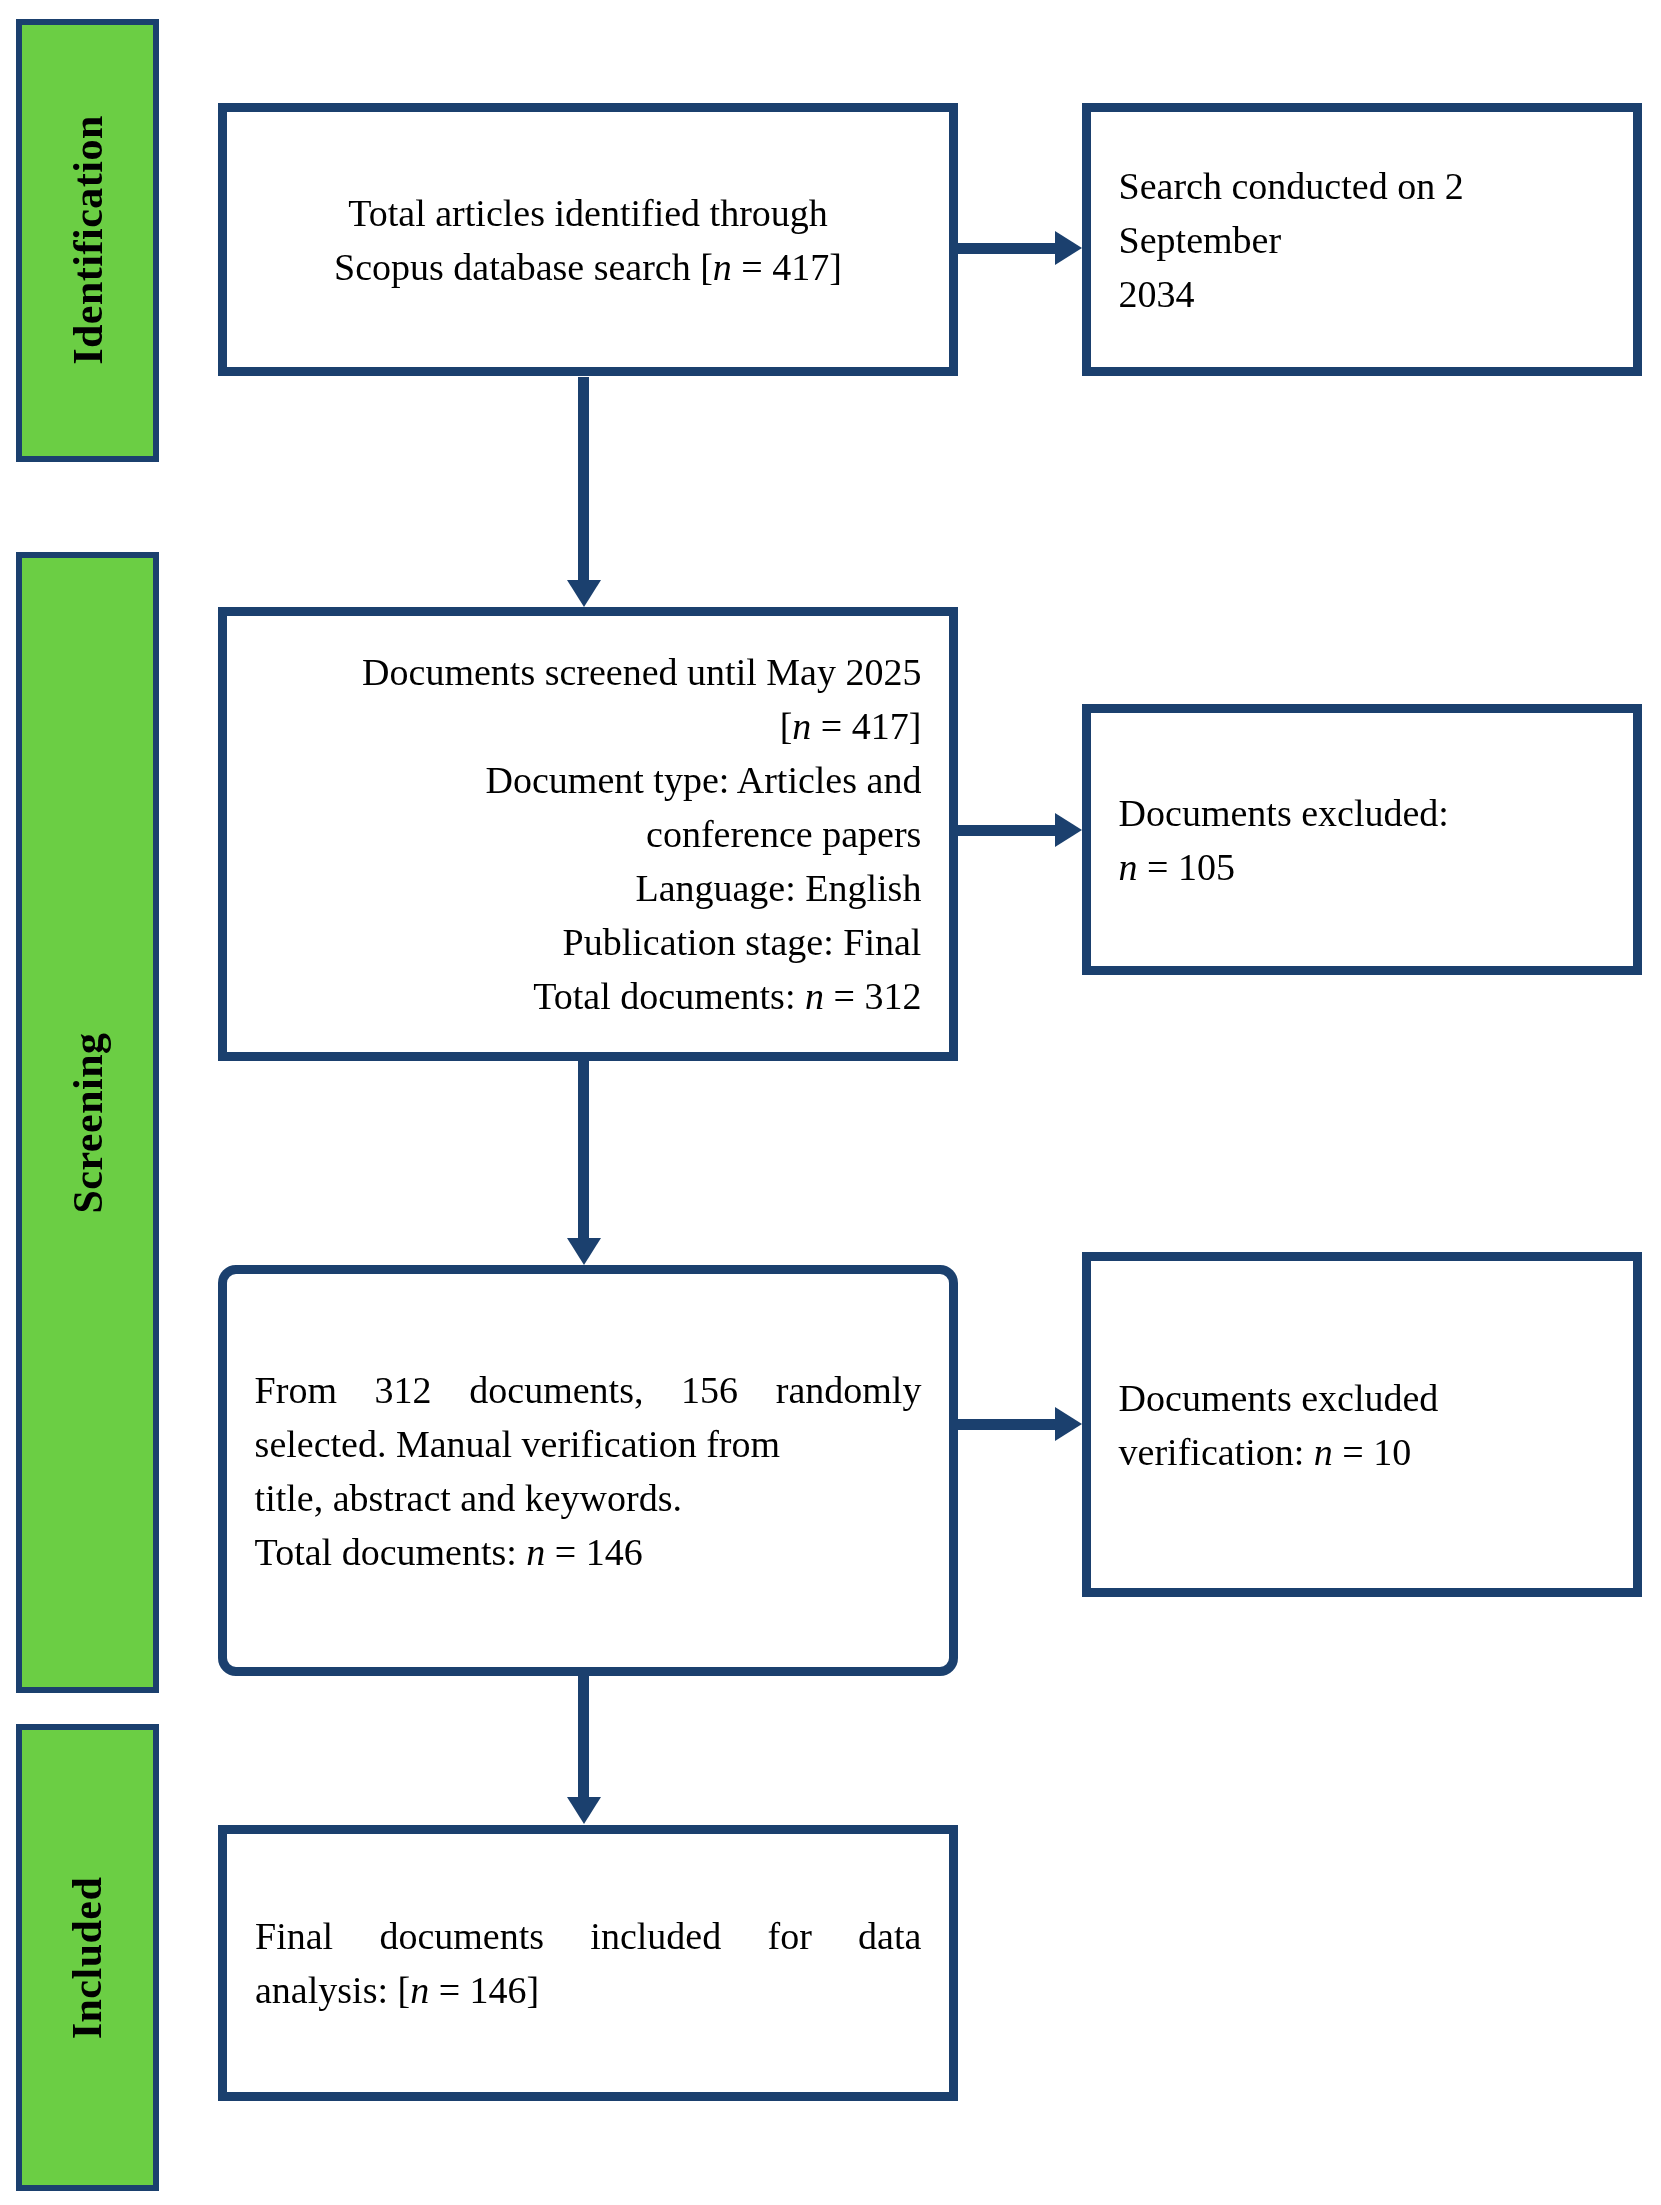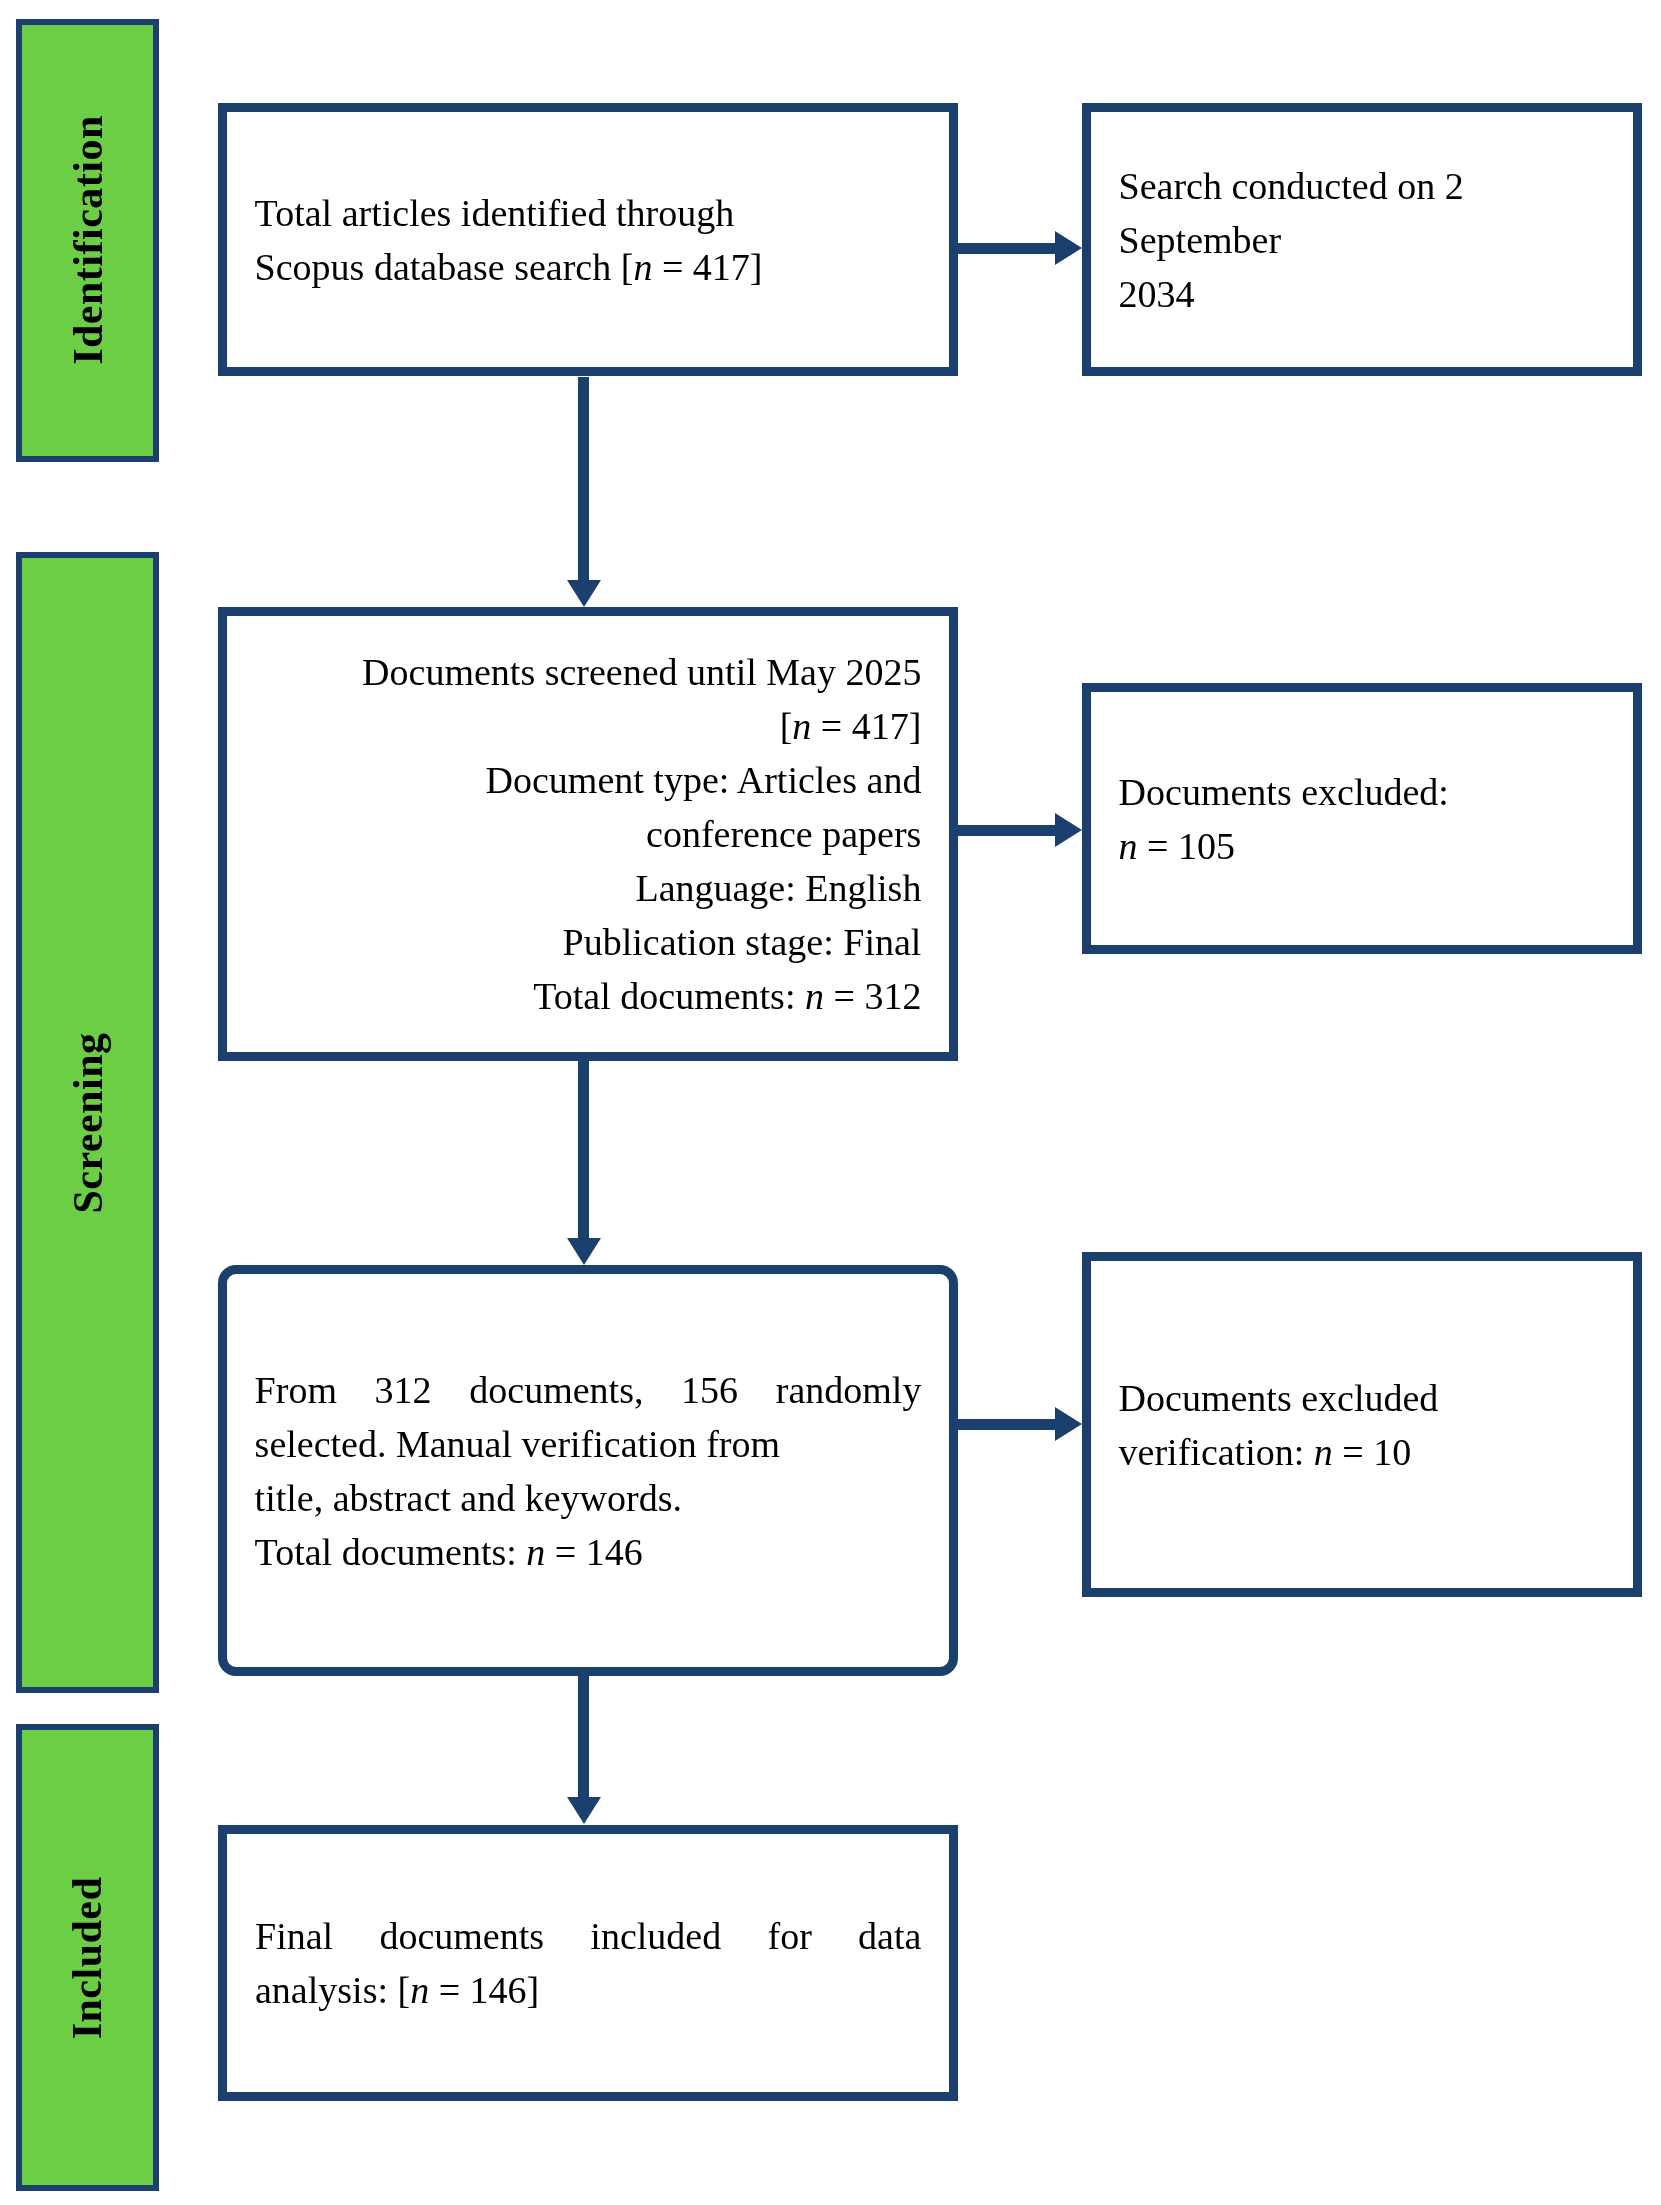--- a/index.html
+++ b/index.html
@@ -52,26 +52,26 @@
     flex-direction:column;
     justify-content:center;
     padding:10.6px 27.6px;
     font-size:38px;
     line-height:54px;
   }
   .box .line{white-space:normal;}
   .box .line.just{text-align:justify;text-align-last:justify;}
   .left-col{left:218px;width:740px;}
   .right-col{left:1082px;width:560px;}
-  .box1{top:103px;height:273px;}
+  .box1{top:103px;height:273px;align-items:center;}
   .box2{top:607px;height:454px;align-items:flex-end;}
   .box3{top:1265px;height:411px;border-radius:18px;}
   .box4{top:1825px;height:276px;padding-left:28px;}
   .rbox1{top:103px;height:273px;}
-  .rbox2{top:683px;height:271px;}
+  .rbox2{top:704px;height:271px;}
   .rbox3{top:1252px;height:345px;}
 
   
   .arrow{position:absolute;}
   .vshaft{position:absolute;width:10.6px;background:var(--navy);}
   .vhead{
     position:absolute;width:0;height:0;
     border-left:17px solid transparent;
     border-right:17px solid transparent;
     border-top:27.6px solid var(--navy);

